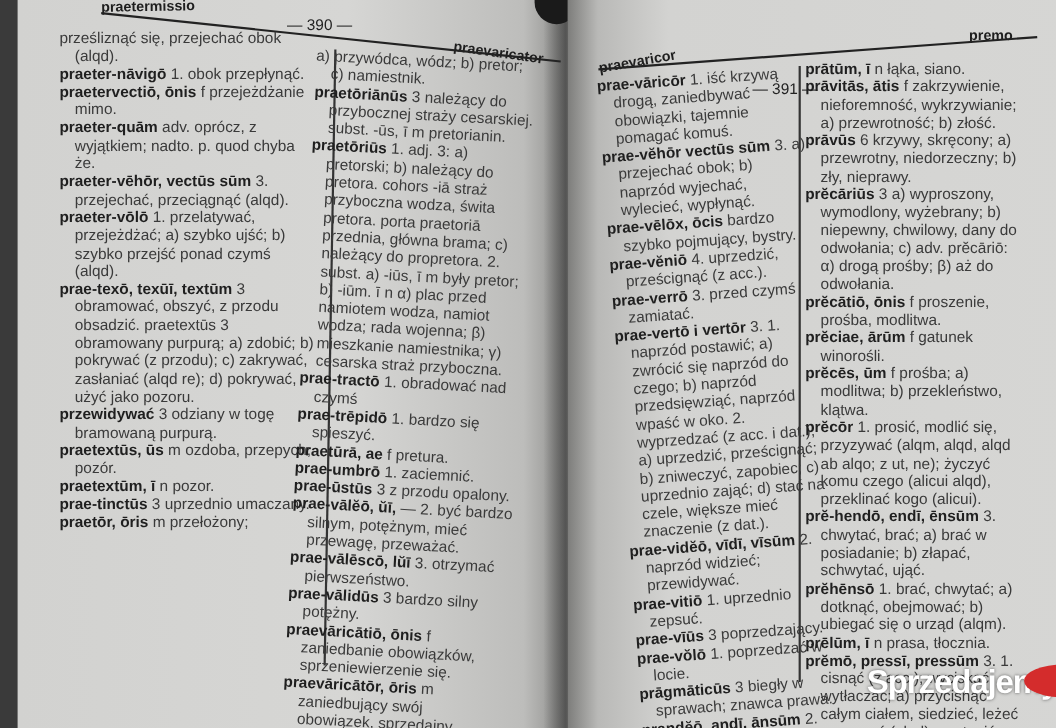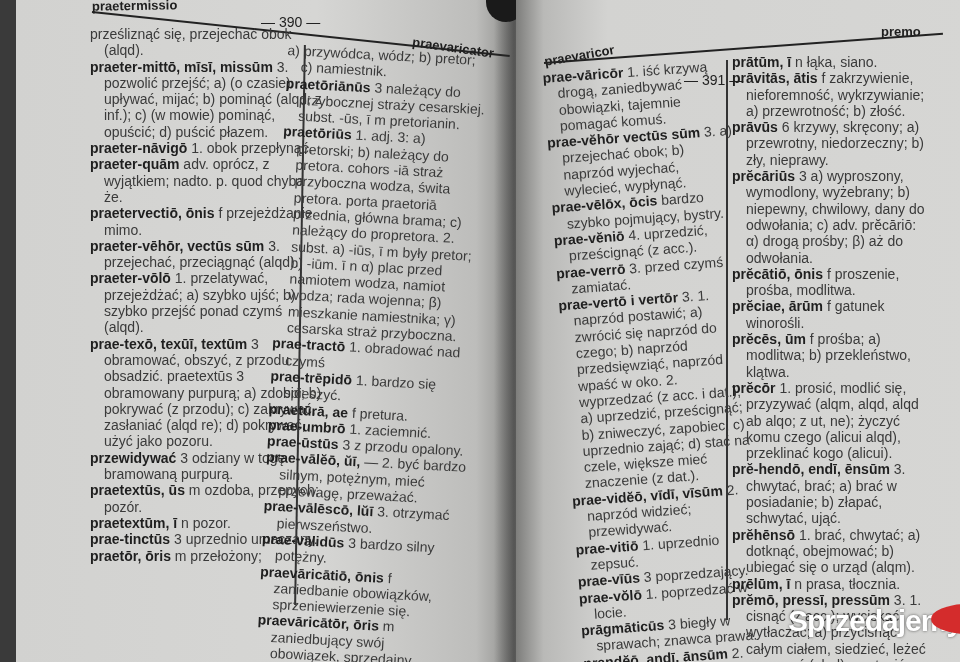--- a/index.html
+++ b/index.html
@@ -26,26 +26,25 @@
 <body>
 
 <div class="spread">
   <div class="page left">
     <div class="header" style="left:76px;top:-2px;transform:rotate(-1deg);">praetermissio</div>
     <div class="pagenum" style="left:245px;top:14px;">— 390 —</div>
     <div class="header" style="left:396px;top:40px;transform:rotate(8deg);">praevaricator</div>
     <div class="rule" style="left:76px;top:11px;width:420px;transform:rotate(6deg);"></div>
     <div class="vrule" style="left:283px;top:45px;height:560px;transform:rotate(1deg);"></div>
 
-    <div class="col" id="lc1" style="left:38px;top:26px;width:232px;margin-left:36px;">
+    <div class="col" id="lc1" style="left:38px;top:26px;width:232px;">
         <div class="e ind"><span class="tx">prześliznąć się, przejechać obok (alqd).</span></div>
-        <div class="e ind"><span class="hw">praeter-mittō, mīsī, missūm </span><span class="tx">3. pozwolić przejść; a) (o czasie) upływać, mijać; b) pominąć (alqd; z inf.); c) (w mowie) pominąć, opuścić; d) puścić płazem.</span></div>
         <div class="e ind"><span class="hw">praeter-nāvigō </span><span class="tx">1. obok przepłynąć.</span></div>
+        <div class="e ind"><span class="hw">praetervectiō, ōnis </span><span class="tx">f przejeżdżanie mimo.</span></div>
         <div class="e ind"><span class="hw">praeter-quām </span><span class="tx">adv. oprócz, z wyjątkiem; nadto. p. quod chyba że.</span></div>
-        <div class="e ind"><span class="hw">praetervectiō, ōnis </span><span class="tx">f przejeżdżanie mimo.</span></div>
         <div class="e ind"><span class="hw">praeter-vēhōr, vectūs sūm </span><span class="tx">3. przejechać, przeciągnąć (alqd).</span></div>
         <div class="e ind"><span class="hw">praeter-vōlō </span><span class="tx">1. przelatywać, przejeżdżać; a) szybko ujść; b) szybko przejść ponad czymś (alqd).</span></div>
         <div class="e ind"><span class="hw">prae-texō, texūī, textūm </span><span class="tx">3 obramować, obszyć, z przodu obsadzić. praetextūs 3 obramowany purpurą; a) zdobić; b) pokrywać (z przodu); c) zakrywać, zasłaniać (alqd re); d) pokrywać, użyć jako pozoru.</span></div>
         <div class="e ind"><span class="hw">przewidywać </span><span class="tx">3 odziany w togę bramowaną purpurą.</span></div>
         <div class="e ind"><span class="hw">praetextūs, ūs </span><span class="tx">m ozdoba, przepych; pozór.</span></div>
         <div class="e ind"><span class="hw">praetextūm, ī </span><span class="tx">n pozor.</span></div>
         <div class="e ind"><span class="hw">prae-tinctūs </span><span class="tx">3 uprzednio umaczany.</span></div>
         <div class="e ind"><span class="hw">praetōr, ōris </span><span class="tx">m przełożony;</span></div>
       </div>
     <div class="col" id="lc2" style="left:272px;top:42px;width:200px;transform:rotate(3deg);transform-origin:top left;">

